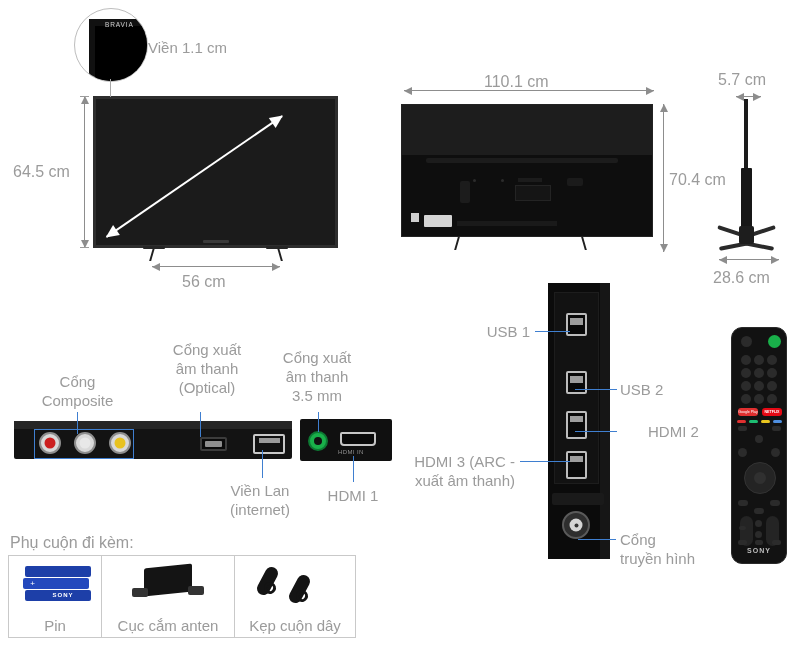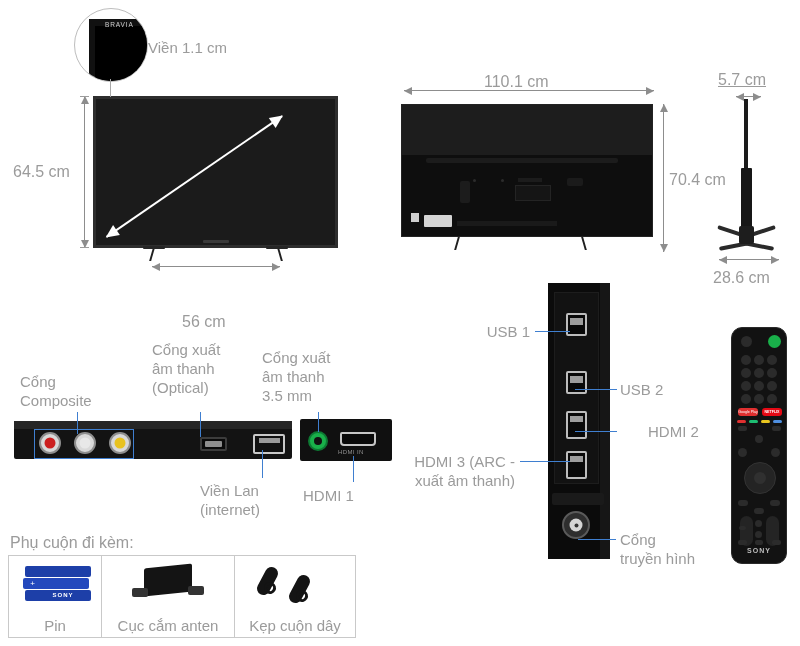--- a/index.html
+++ b/index.html
@@ -1,20 +1,20 @@
 <!DOCTYPE html>
 <html><head>
 <meta charset="utf-8">
 <style>
   html,body{margin:0;padding:0;background:#ffffff;}
   body{width:800px;height:646px;position:relative;overflow:hidden;
        font-family:"Liberation Sans","DejaVu Sans",sans-serif;color:#9b9b9b;}
   .abs{position:absolute;}
   .lbl{position:absolute;color:#9b9b9b;font-size:15px;line-height:19px;white-space:pre-line;}
-  .lbl.c{}
+  .lbl.c{text-align:center;}
   .lbl.r{text-align:right;}
   .dim{position:absolute;color:#9b9b9b;font-size:16px;line-height:19px;white-space:nowrap;}
 
   
   .lline{position:absolute;background:#3f7fd0;}
   .lh{height:1px;}
   .lv{width:1px;}
   .gline{position:absolute;background:#a8a8a8;}
 
   
@@ -137,21 +137,21 @@
 </div>
 <div class="gline" style="left:110px;top:79px;width:1px;height:18px;"></div>
 <div class="lbl" style="left:148px;top:38px;width:130px;">Viền 1.1 cm</div>
 
 <div class="arrow-v" style="left:84px;top:96px;height:152px;"></div>
 <div class="tick" style="left:80px;top:96px;width:9px;height:1px;"></div>
 <div class="tick" style="left:80px;top:247px;width:9px;height:1px;"></div>
 <div class="dim" style="left:13px;top:162px;">64.5 cm</div>
 
 <div class="arrow-h" style="left:152px;top:266px;width:128px;"></div>
-<div class="dim" style="left:182px;top:272px;margin-top:40px;">56 cm</div>
+<div class="dim" style="left:182px;top:272px;">56 cm</div>
 
 <div id="back-tv" class="abs">
   <div id="back-upper"></div>
   <div id="back-lower">
     <div class="bk" style="left:24px;top:3px;width:192px;height:5px;border-radius:2px;"></div>
     <div class="bk" style="left:58px;top:26px;width:10px;height:22px;border-radius:2px;"></div>
     <div class="bkdot" style="left:71px;top:24px;"></div>
     <div class="bkdot" style="left:99px;top:24px;"></div>
     <div class="bk" style="left:116px;top:23px;width:24px;height:4px;"></div>
     <div class="bk" style="left:113px;top:30px;width:34px;height:14px;background:#151515;border:1px solid #242424;"></div>
@@ -171,21 +171,21 @@
 
 <div id="side-panel"></div>
 <div id="side-thick"></div>
 <div class="standleg" style="left:717px;top:230px;width:32px;transform:rotate(18deg);"></div>
 <div class="standleg" style="left:744px;top:230px;width:32px;transform:rotate(-18deg);"></div>
 <div class="standleg" style="left:719px;top:244px;width:30px;transform:rotate(-11deg);"></div>
 <div class="standleg" style="left:744px;top:244px;width:30px;transform:rotate(11deg);"></div>
 <div class="abs" style="left:739px;top:226px;width:15px;height:18px;background:#1d1d1d;border-radius:2px;"></div>
 
 <div class="arrow-h" style="left:736px;top:96px;width:25px;"></div>
-<div class="dim" style="left:718px;top:70px;text-decoration:underline;">5.7 cm</div>
+<div class="dim" style="left:718px;top:70px;">5.7 cm</div>
 <div class="arrow-h" style="left:719px;top:259px;width:60px;"></div>
 <div class="dim" style="left:713px;top:268px;">28.6 cm</div>
 
 <div id="ports-strip" class="abs">
   <div id="ports-strip-top"></div>
   <div class="rca" style="left:25px;">
       <i style="background:#cc1f1f"></i>
     </div>
   <div class="rca" style="left:60px;">
       <i style="background:#e8e8e8"></i>

